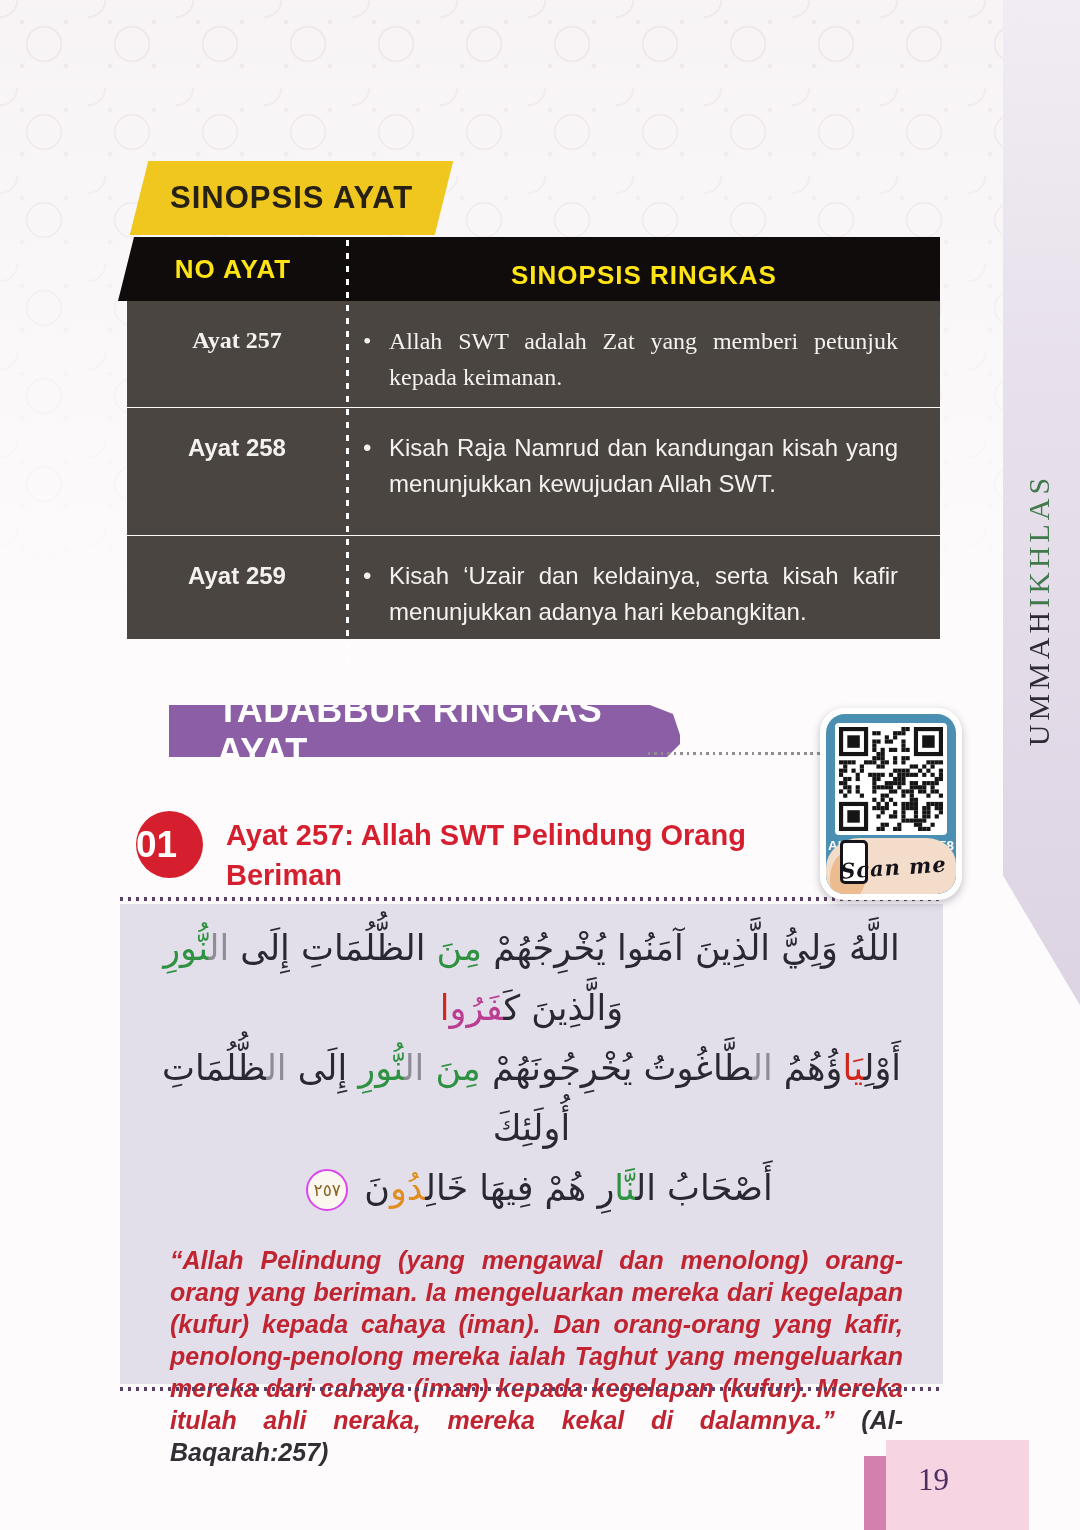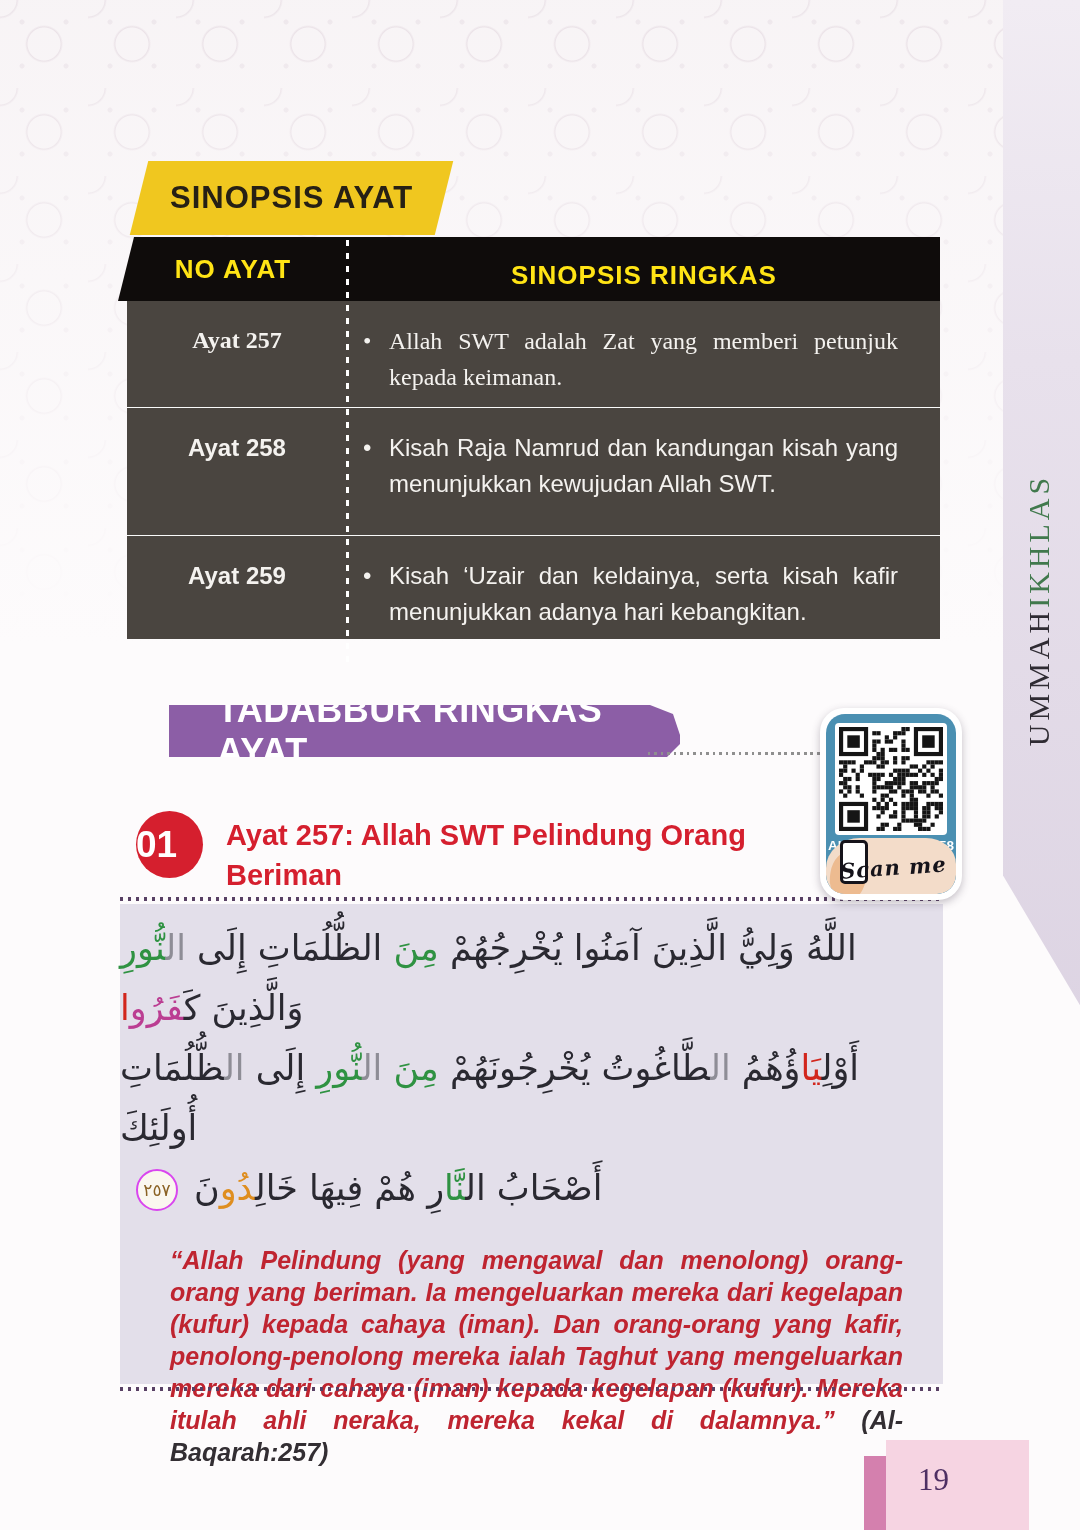--- a/index.html
+++ b/index.html
@@ -144,21 +144,21 @@
     position:absolute;left:120px;top:904px;width:823px;height:480px;z-index:2;
     background:var(--box-bg);
   }
   .quote-box::before,.quote-box::after{
     content:"";position:absolute;left:0;right:0;height:4px;
     background:repeating-linear-gradient(90deg,var(--dot) 0 3.5px,transparent 3.5px 8px);
   }
   .quote-box::before{top:-7px;}
   .quote-box::after{bottom:-7px;}
   .quran{
-    direction:rtl;text-align:left;padding-top:14px;
+    direction:rtl;text-align:center;padding-top:14px;
     font-family:"DejaVu Sans", sans-serif;
     font-size:35px;line-height:60px;color:#2a2931;
   }
   .c-d{color:#2a2931;} .c-g{color:#2f9242;} .c-gy{color:#8e8d96;}
   .c-m{color:#bb3d92;} .c-r{color:#d2261d;} .c-o{color:#df8e1f;}
   .ornament{
     display:inline-flex;align-items:center;justify-content:center;
     width:42px;height:42px;margin:0 16px;vertical-align:middle;
     border:2px solid #d946ef;box-shadow:0 0 0 2px #faf7ef inset;
     border-radius:50%;background:#faf7ef;

